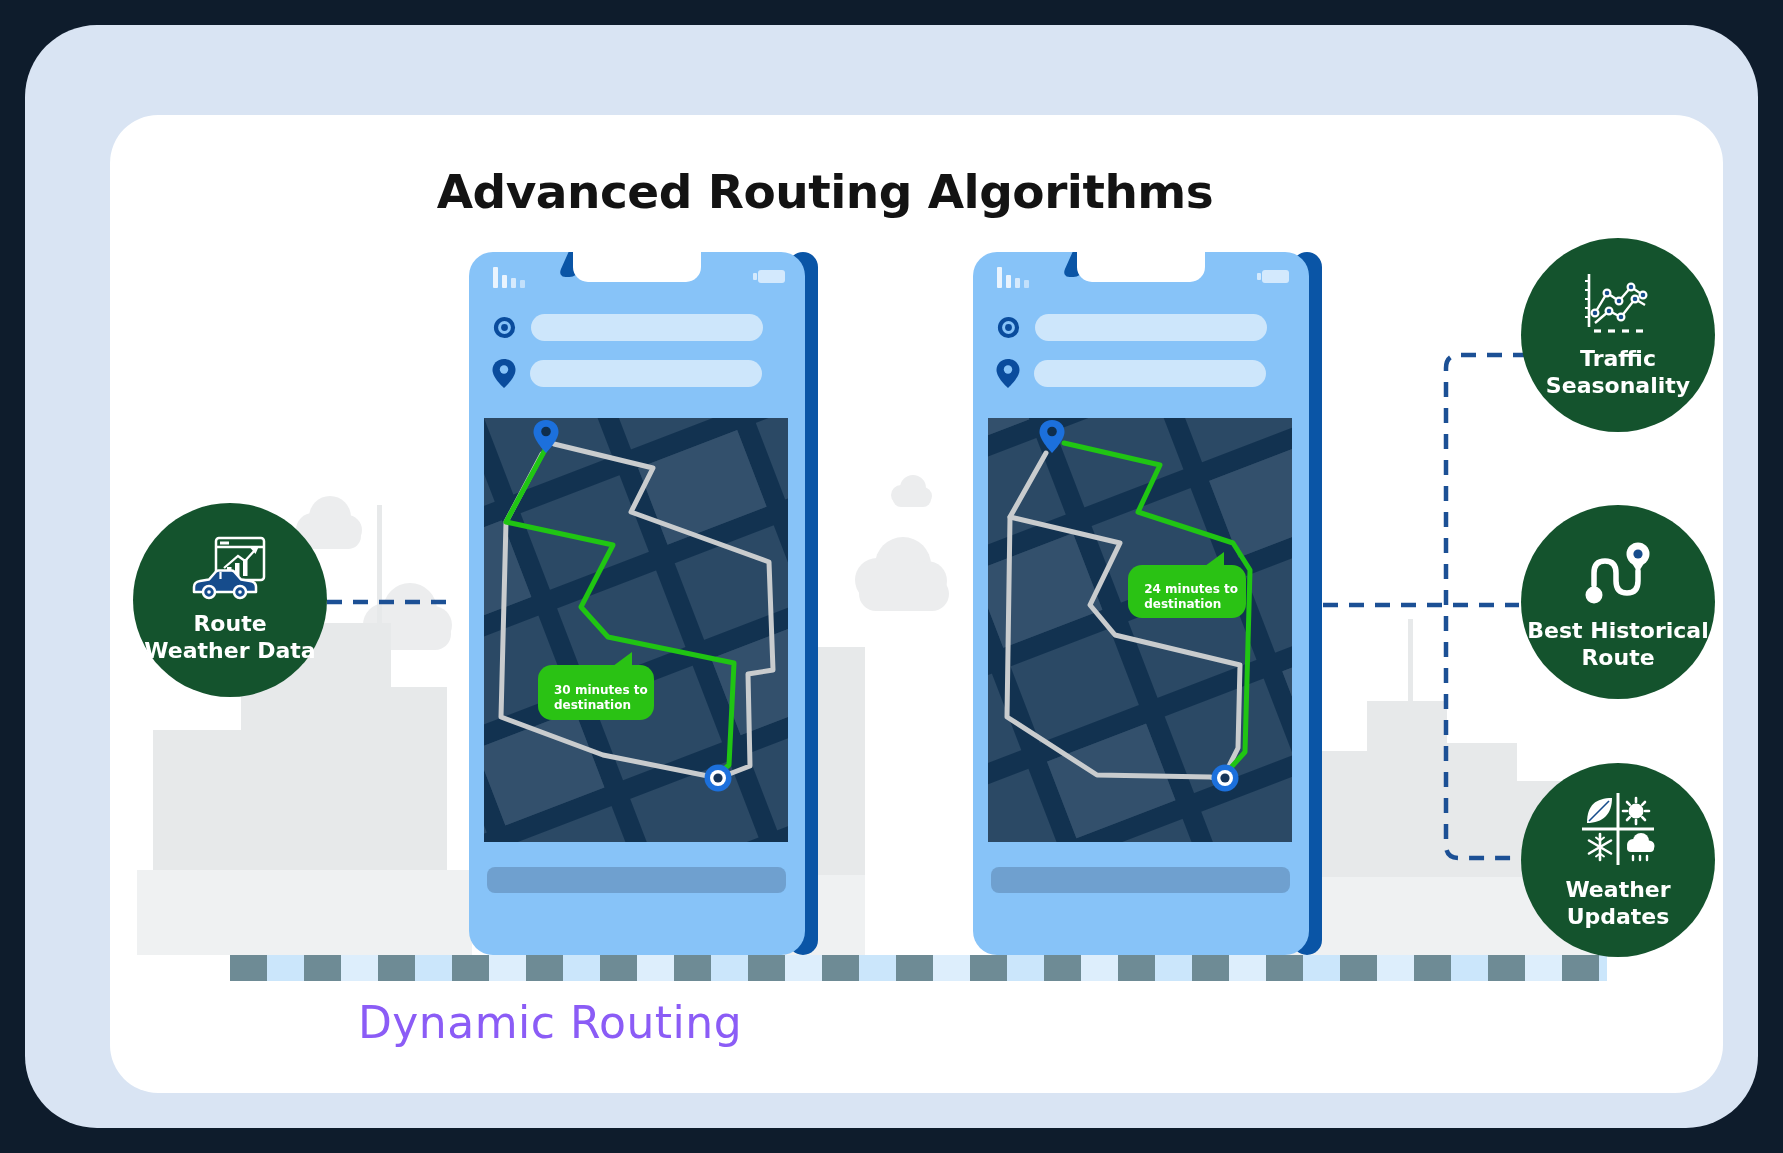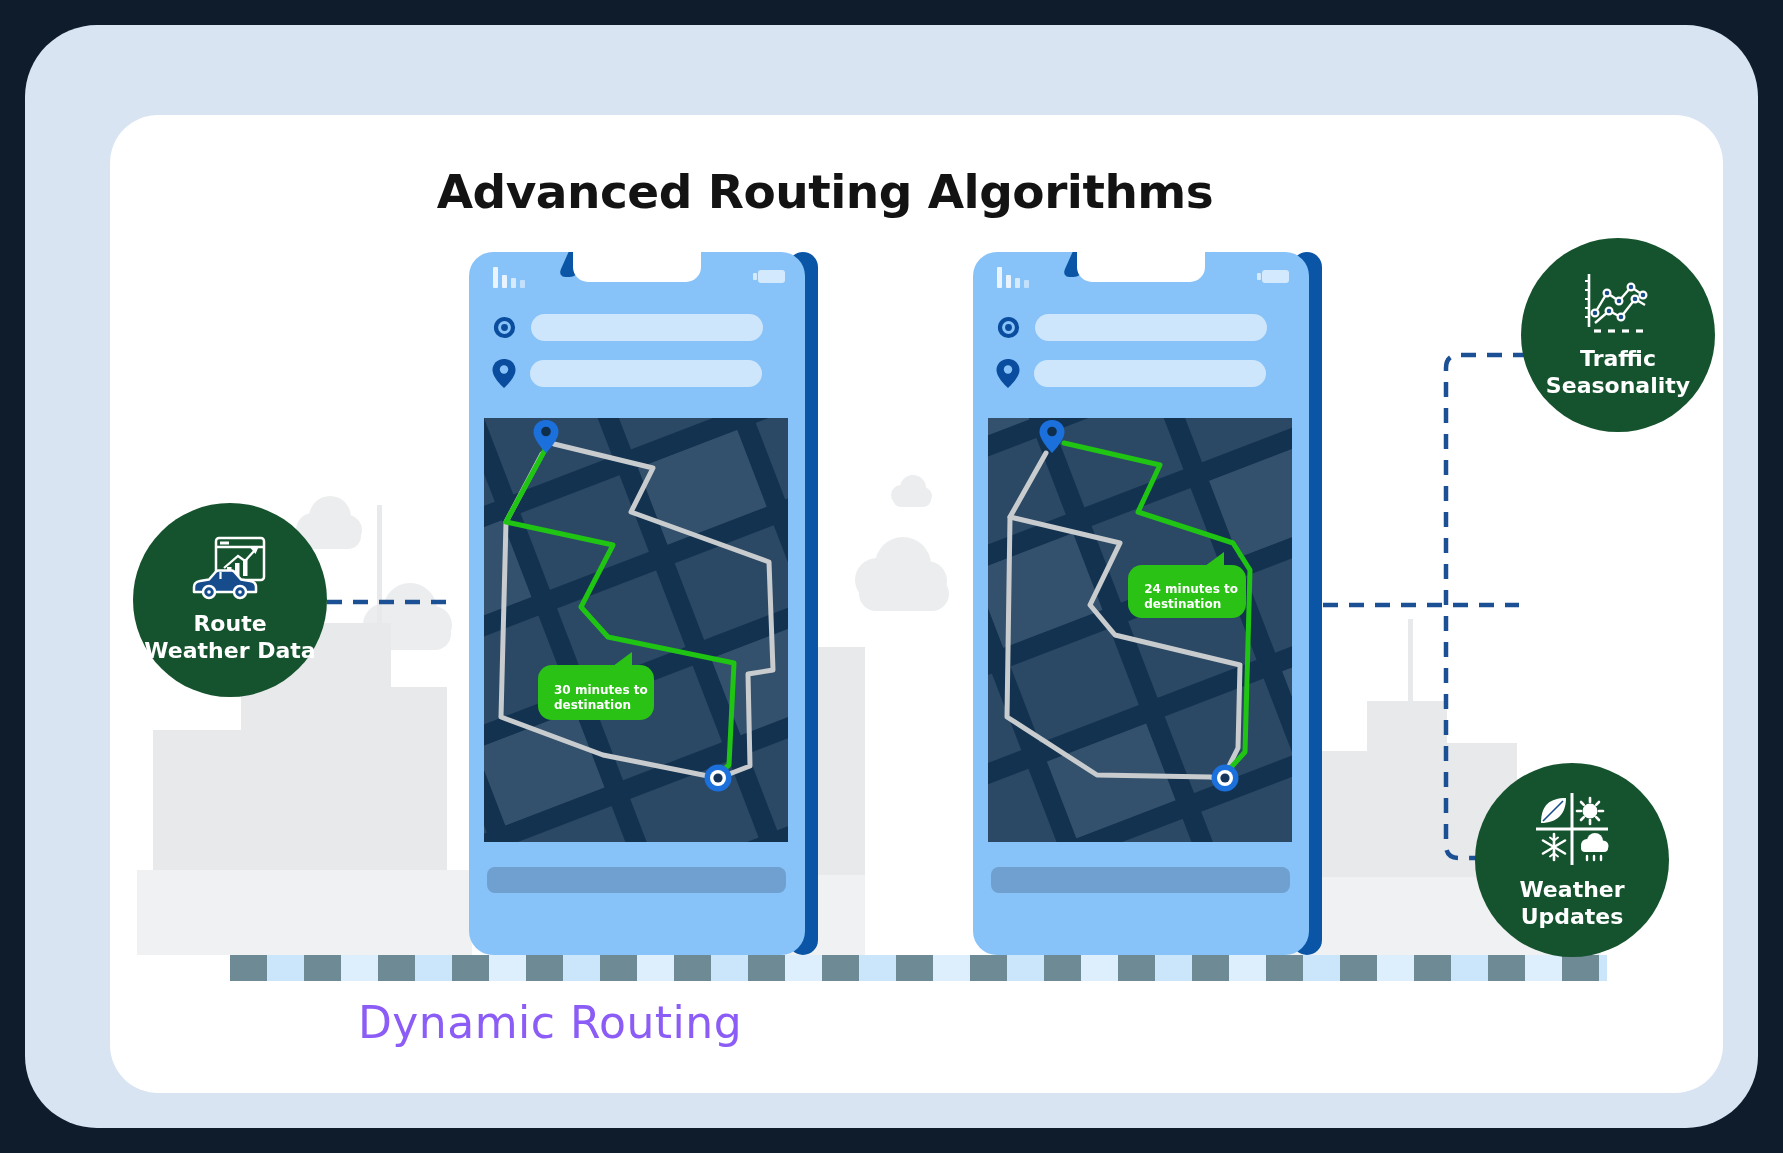--- a/index.html
+++ b/index.html
@@ -53,21 +53,21 @@
   .bubble-left{left:69px;top:413px;width:116px;height:55px;}
   .bubble-right{left:155px;top:313px;width:118px;height:53px;}
 
   
   .badge{position:absolute;width:194px;height:194px;border-radius:50%;background:#14532d;z-index:5;display:flex;flex-direction:column;align-items:center;justify-content:center;color:#fff;text-align:center;}
   .badge .lbl{font-size:22px;font-weight:700;line-height:1.22;}
   .badge .icn{margin-bottom:9px;line-height:0;}
   .badge-live{left:23px;top:388px;}
   .badge-season{left:1411px;top:123px;}
   .badge-route{left:1411px;top:390px;}
-  .badge-weather{left:1365px;top:648px;}
+  .badge-weather{left:1411px;top:648px;}
 
   .caption{position:absolute;top:882px;width:700px;text-align:center;font-size:44px;font-weight:400;color:#8b5cf6;z-index:7;letter-spacing:0.5px;}
   .caption-left{left:90px;}
   .caption-right{left:691px;}
 
   .route-gray{fill:none;stroke:#C9CCCE;stroke-width:5;stroke-linejoin:round;stroke-linecap:round;}
   .route-green{fill:none;stroke:#20C513;stroke-width:5;stroke-linejoin:round;stroke-linecap:round;}
 </style>
 </head>
 <body>
@@ -344,20 +344,33 @@
               <circle cx="28" cy="40" r="3.4"></circle>
                 <circle cx="40" cy="46" r="3.4"></circle>
                 <circle cx="54" cy="28" r="3.4"></circle>
             </g>
           </svg>
         </div>
         <div class="lbl">Traffic</div>
         <div class="lbl">Seasonality</div>
       </div>
 
+      <div class="badge badge-route">
+        <div class="icn">
+          <svg width="76" height="76" viewBox="0 0 76 76">
+            <path d="M14 52 V40 Q14 28 25 28 Q36 28 36 40 V48 Q36 60 47 60 Q58 60 58 48 V38" fill="none" stroke="#fff" stroke-width="5.5" stroke-linecap="round"></path>
+            <circle cx="14" cy="62" r="8.5" fill="#fff"></circle>
+            <polygon points="58,40 50,27 66,27" fill="#fff"></polygon>
+            <circle cx="58" cy="21" r="11.5" fill="#fff"></circle>
+            <circle cx="58" cy="21" r="4.6" fill="#164C8C"></circle>
+          </svg>
+        </div>
+        <div class="lbl">Best Historical</div>
+        <div class="lbl">Route</div>
+      </div>
 
       <div class="badge badge-weather">
         <div class="icn">
           <svg width="78" height="78" viewBox="0 0 78 78">
             <line x1="39" y1="3" x2="39" y2="75" stroke="#fff" stroke-width="3"></line>
             <line x1="3" y1="39" x2="75" y2="39" stroke="#fff" stroke-width="3"></line>
 
             <path d="M8 33 C8 15 17 8 33 8 C33 24 24 33 8 33 Z" fill="#fff"></path>
             <line x1="10" y1="31" x2="30" y2="11" stroke="#164C8C" stroke-width="1.6"></line>
 

